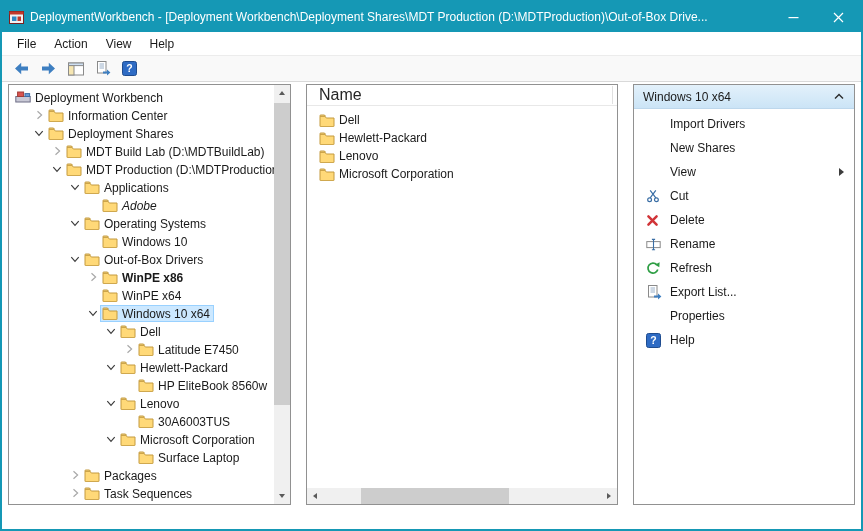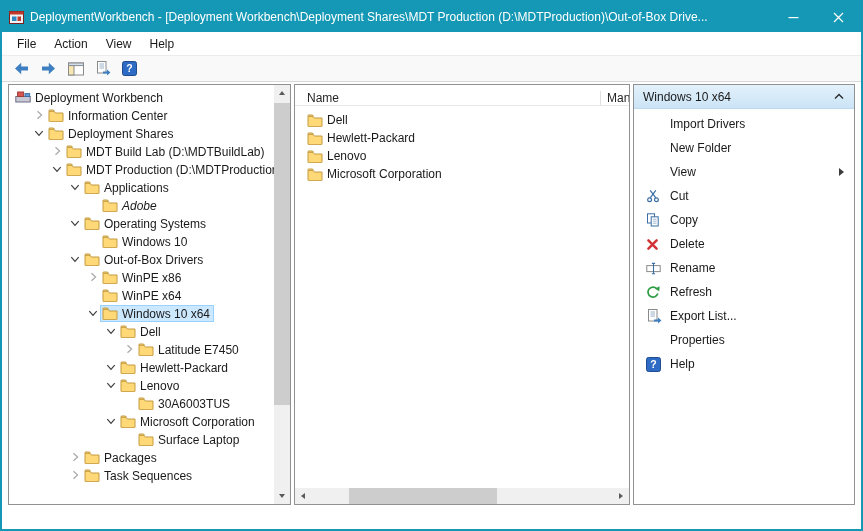--- a/index.html
+++ b/index.html
@@ -23,21 +23,21 @@
   .menubar{flex:0 0 23px;display:flex;align-items:center;padding-left:6px;font-size:12px;background:#fff}
   .menu-item{padding:3px 9px;cursor:default}
 
   
   .toolbar{flex:0 0 27px;display:flex;align-items:center;gap:4px;padding-left:8px;background:#f9f9f9;
            border-top:1px solid #ececec;border-bottom:1px solid #d9d9d9}
   .tool-btn{width:23px;height:22px;display:flex;align-items:center;justify-content:center}
   .ticon{display:flex}
 
   
-  .main{flex:1;display:flex;gap:3px;padding:2px 6px 24px 6px;min-height:0;background:#fff}
+  .main{flex:1;display:flex;gap:15px;padding:2px 6px 24px 6px;min-height:0;background:#fff}
   .pane{border:1px solid #919191;background:#fff;position:relative;min-height:0}
 
   
   .tree-pane{flex:0 0 283px}
   .tree{position:absolute;top:3px;left:0;right:16px;bottom:0;overflow:hidden;font-size:12px}
   .trow{height:18px;display:flex;align-items:center;white-space:nowrap}
   .chev{width:15px;flex:0 0 15px;height:18px;display:inline-flex;align-items:center;justify-content:center}
   .sel{display:inline-flex;align-items:center;height:17px;padding:0 3px 0 1px;border:1px solid transparent}
   .sel.selected{background:var(--selection-bg);border-color:var(--selection-border)}
   .nicon{display:inline-flex;margin-right:4px;flex:0 0 auto}
@@ -50,21 +50,21 @@
   .vthumb{width:16px;height:72%;margin-top:2px;background:#cdcdcd}
   .hthumb{height:16px;width:148px;margin-left:38px;background:#cdcdcd}
   .sarrow.right{margin-left:auto}
   .tri-up{width:0;height:0;border-left:3.5px solid transparent;border-right:3.5px solid transparent;border-bottom:4.5px solid #5a5a5a}
   .tri-down{width:0;height:0;border-left:3.5px solid transparent;border-right:3.5px solid transparent;border-top:4.5px solid #5a5a5a}
   .tri-left{width:0;height:0;border-top:3.5px solid transparent;border-bottom:3.5px solid transparent;border-right:4.5px solid #5a5a5a}
   .tri-right{width:0;height:0;border-top:3.5px solid transparent;border-bottom:3.5px solid transparent;border-left:4.5px solid #5a5a5a}
 
   
   .list-pane{flex:1;min-width:0}
-  .list-header{height:21px;display:flex;align-items:flex-end;font-size:12px;color:#262626;border-bottom:1px solid #e8e8e8}
+  .list-header{height:21px;display:flex;align-items:center;font-size:16px;color:#262626;border-bottom:1px solid #e8e8e8}
   .col{display:flex;align-items:center}
   .col.name{flex:0 0 306px;padding-left:12px;border-right:1px solid #e0e0e0}
   .col.manu{flex:1;padding-left:6px;overflow:hidden;white-space:nowrap}
   .list-body{padding-top:5px;font-size:12px}
   .lrow{height:18px;display:flex;align-items:center;padding-left:12px;white-space:nowrap}
 
   
   .actions-pane{flex:0 0 222px;display:flex;flex-direction:column;font-size:12px}
   .actions-title{flex:0 0 24px;display:flex;align-items:center;padding-left:8px;font-weight:bold;border-bottom:1px solid #e5e5e5}
   .actions-section{flex:0 0 24px;display:flex;align-items:center;padding:0 9px;
@@ -306,21 +306,21 @@
     <span class="sel">
       <span class="nicon">
                 <svg width="16" height="13" viewBox="0 0 16 13">
                   <path d="M1 2.2 h4.8 l1.5 1.8 H15 v8 a0.7 0.7 0 0 1 -0.7 0.7 H1.7 A0.7 0.7 0 0 1 1 12 z" fill="#FFD978" stroke="#C49A3E"></path>
                   <path d="M1 2.2 V1.6 a0.6 0.6 0 0 1 0.6 -0.6 h3.9 l0.9 1.2 z" fill="#FFE49A" stroke="#C49A3E"></path>
                 </svg>
               </span>
       <span class="tlabel">Out-of-Box Drivers</span>
     </span>
   </div>
-          <div class="trow" style="padding-left: 76px;">
+          <div class="trow" style="padding-left: 76px; font-weight: bold;">
     <span class="chev">
               <svg width="12" height="12" viewBox="0 0 12 12">
                 <path d="M4.5 2.3 L8.6 6 L4.5 9.7" fill="none" stroke="#A8A8A8" stroke-width="1.2"></path>
               </svg>
             </span>
     <span class="sel">
       <span class="nicon">
                 <svg width="16" height="13" viewBox="0 0 16 13">
                   <path d="M1 2.2 h4.8 l1.5 1.8 H15 v8 a0.7 0.7 0 0 1 -0.7 0.7 H1.7 A0.7 0.7 0 0 1 1 12 z" fill="#FFD978" stroke="#C49A3E"></path>
                   <path d="M1 2.2 V1.6 a0.6 0.6 0 0 1 0.6 -0.6 h3.9 l0.9 1.2 z" fill="#FFE49A" stroke="#C49A3E"></path>
@@ -396,20 +396,32 @@
               </svg>
             </span>
     <span class="sel">
       <span class="nicon">
                 <svg width="16" height="13" viewBox="0 0 16 13">
                   <path d="M1 2.2 h4.8 l1.5 1.8 H15 v8 a0.7 0.7 0 0 1 -0.7 0.7 H1.7 A0.7 0.7 0 0 1 1 12 z" fill="#FFD978" stroke="#C49A3E"></path>
                   <path d="M1 2.2 V1.6 a0.6 0.6 0 0 1 0.6 -0.6 h3.9 l0.9 1.2 z" fill="#FFE49A" stroke="#C49A3E"></path>
                 </svg>
               </span>
       <span class="tlabel">Hewlett-Packard</span>
+    </span>
+  </div>
+          <div class="trow" style="padding-left: 112px;">
+    <span class="chev"></span>
+    <span class="sel">
+      <span class="nicon">
+                <svg width="16" height="13" viewBox="0 0 16 13">
+                  <path d="M1 2.2 h4.8 l1.5 1.8 H15 v8 a0.7 0.7 0 0 1 -0.7 0.7 H1.7 A0.7 0.7 0 0 1 1 12 z" fill="#FFD978" stroke="#C49A3E"></path>
+                  <path d="M1 2.2 V1.6 a0.6 0.6 0 0 1 0.6 -0.6 h3.9 l0.9 1.2 z" fill="#FFE49A" stroke="#C49A3E"></path>
+                </svg>
+              </span>
+      <span class="tlabel">HP EliteBook 8560w</span>
     </span>
   </div>
           <div class="trow" style="padding-left: 94px;">
     <span class="chev">
               <svg width="12" height="12" viewBox="0 0 12 12">
                 <path d="M2.3 4.2 L6 8.3 L9.7 4.2" fill="none" stroke="#3C3C3C" stroke-width="1.2"></path>
               </svg>
             </span>
     <span class="sel">
       <span class="nicon">
@@ -569,21 +581,21 @@
           </span>
       </div>
       <div class="actions-list">
           <div class="action-item">
     <span class="aicon"></span>
     <span class="alabel">Import Drivers</span>
 
   </div>
           <div class="action-item">
     <span class="aicon"></span>
-    <span class="alabel">New Folder</span>
+    <span class="alabel">New Shares</span>
 
   </div>
           <div class="action-item has-sub">
     <span class="aicon"></span>
     <span class="alabel">View</span>
     <span class="asub">
               <svg width="7" height="10" viewBox="0 0 7 10">
                 <polygon points="1,1 6,5 1,9" fill="#3C3C3C"></polygon>
               </svg>
             </span>
@@ -594,31 +606,20 @@
                 <path d="M4.2 1.3 L9.8 8.8 M9.8 1.3 L4.2 8.8" stroke="#3A6EA5" stroke-width="1.2"></path>
                 <circle cx="3.6" cy="10.8" r="1.9" fill="none" stroke="#3A6EA5" stroke-width="1.2"></circle>
                 <circle cx="10.4" cy="10.8" r="1.9" fill="none" stroke="#3A6EA5" stroke-width="1.2"></circle>
               </svg>
             </span>
     <span class="alabel">Cut</span>
 
   </div>
           <div class="action-item">
     <span class="aicon">
-              <svg width="14" height="14" viewBox="0 0 14 14">
-                <rect x="1.5" y="0.8" width="7" height="9.2" fill="#ffffff" stroke="#3A6EA5"></rect>
-                <rect x="5.2" y="3.8" width="7" height="9.2" fill="#ffffff" stroke="#3A6EA5"></rect>
-                <path d="M6.8 6.2 h3.8 M6.8 8.2 h3.8 M6.8 10.2 h3.8" stroke="#9AB0C9" stroke-width="0.9"></path>
-              </svg>
-            </span>
-    <span class="alabel">Copy</span>
-
-  </div>
-          <div class="action-item">
-    <span class="aicon">
               <svg width="13" height="13" viewBox="0 0 13 13">
                 <path d="M2.4 2.4 L10.6 10.6 M10.6 2.4 L2.4 10.6" stroke="#D13438" stroke-width="2.5" stroke-linecap="round"></path>
               </svg>
             </span>
     <span class="alabel">Delete</span>
 
   </div>
           <div class="action-item">
     <span class="aicon">
               <svg width="15" height="13" viewBox="0 0 15 13">

